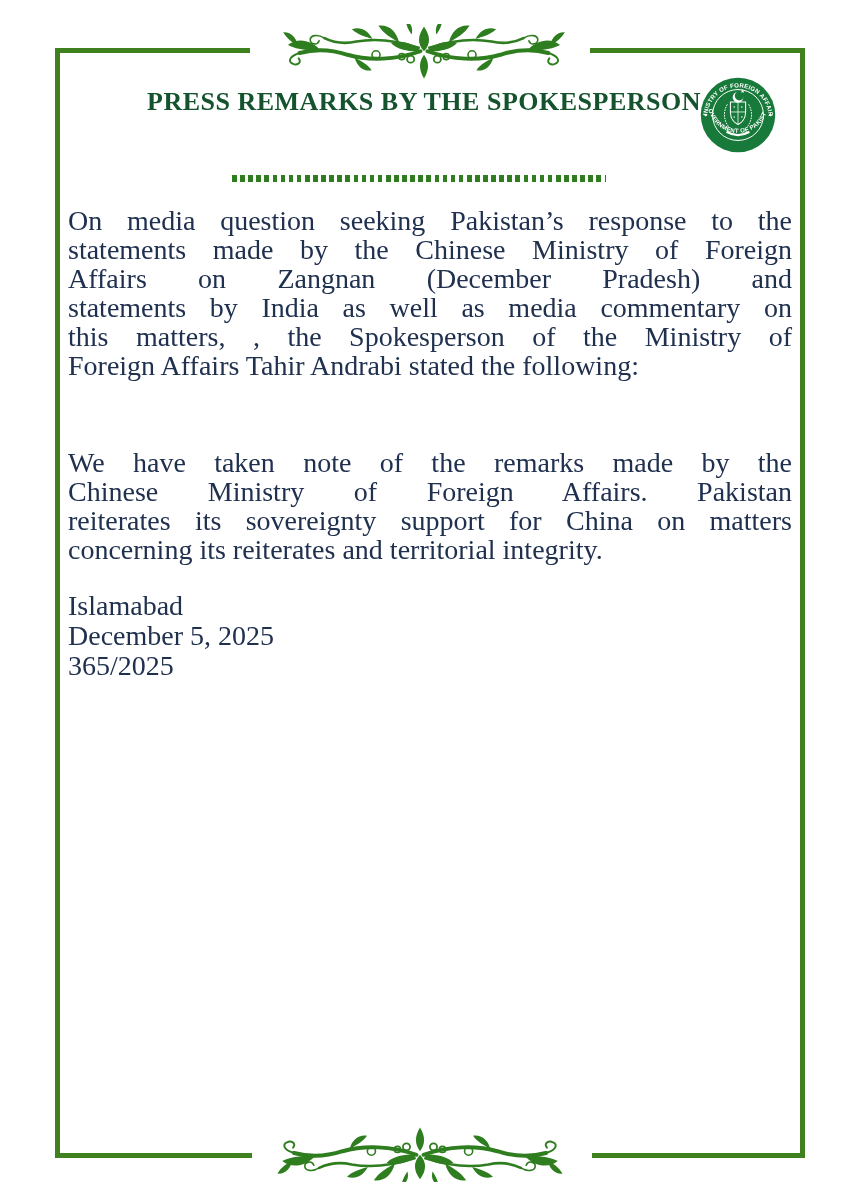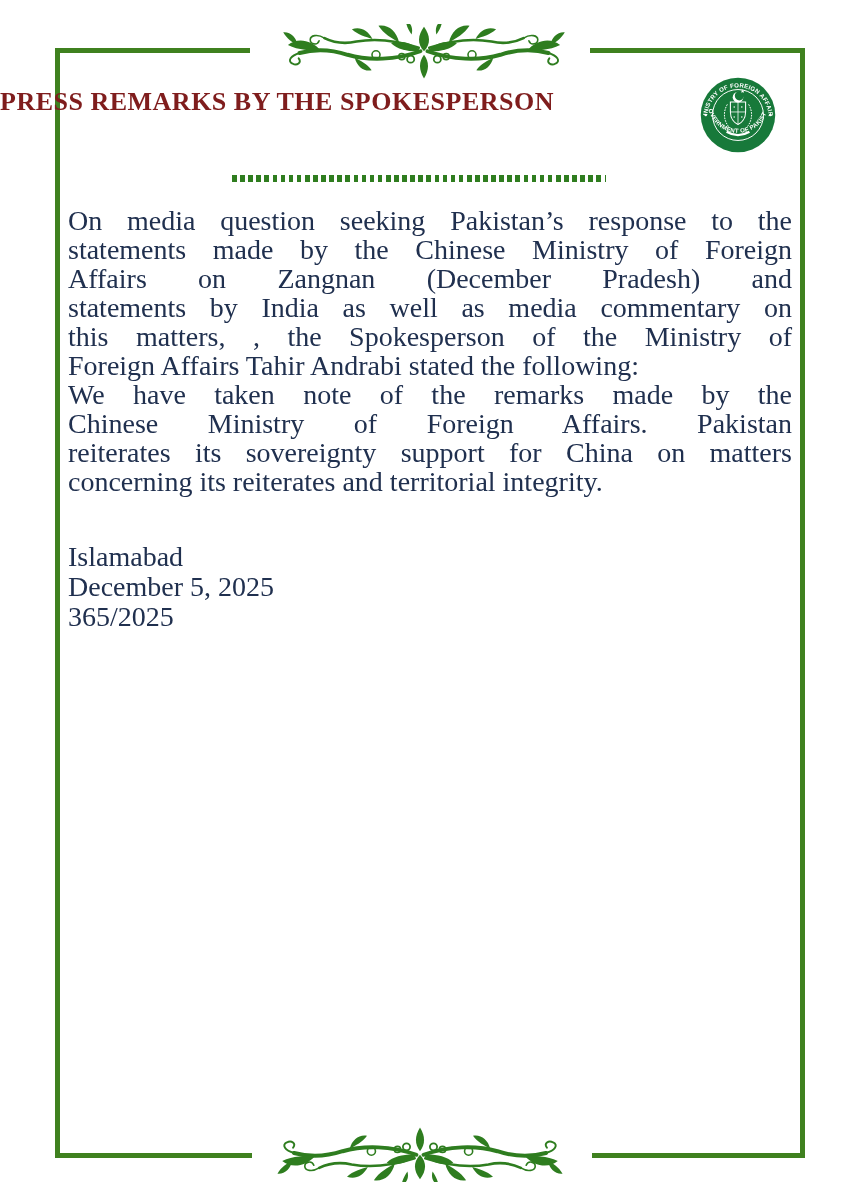--- a/index.html
+++ b/index.html
@@ -26,25 +26,25 @@
   .cover-bottom{left:252px;top:1150px;width:340px;height:12px;}
   .ornament{
     position:absolute;
     z-index:3;
   }
   .ornament-top{left:264px;top:24px;width:320px;height:58px;}
   .ornament-bottom{left:258px;top:1124px;width:324px;height:58px;transform:scaleY(-1);}
   .title{
     position:absolute;
     left:0;top:87px;width:848px;
-    text-align:left;
+    text-align:center;
     font-size:26px;
     font-weight:bold;
     letter-spacing:0.5px;
-    color:#7f1d1d;
+    color:#14532d;
     z-index:4;
   }
   .seal{
     position:absolute;
     left:700px;top:77px;
     width:76px;height:76px;
     z-index:5;
   }
   .dotted-sep{
     position:absolute;
@@ -57,22 +57,22 @@
     position:absolute;
     left:68px;top:206px;
     width:724px;
     color:#20304f;
     font-size:28px;
     line-height:29px;
     z-index:4;
   }
   .tline{white-space:normal;}
   .just{text-align:justify;text-align-last:justify;}
-  .para2{}
-  .dateline{margin-top:46px;line-height:30px;}
+  .para2{margin-top:68px;}
+  .dateline{margin-top:27px;line-height:30px;}
   .seal text{font-family:"Liberation Sans", sans-serif;}
 </style>
 </head>
 <body>
 
 <div class="page">
 
   <div class="frame"></div>
   <div class="border-cover cover-top"></div>
   <div class="border-cover cover-bottom"></div>

